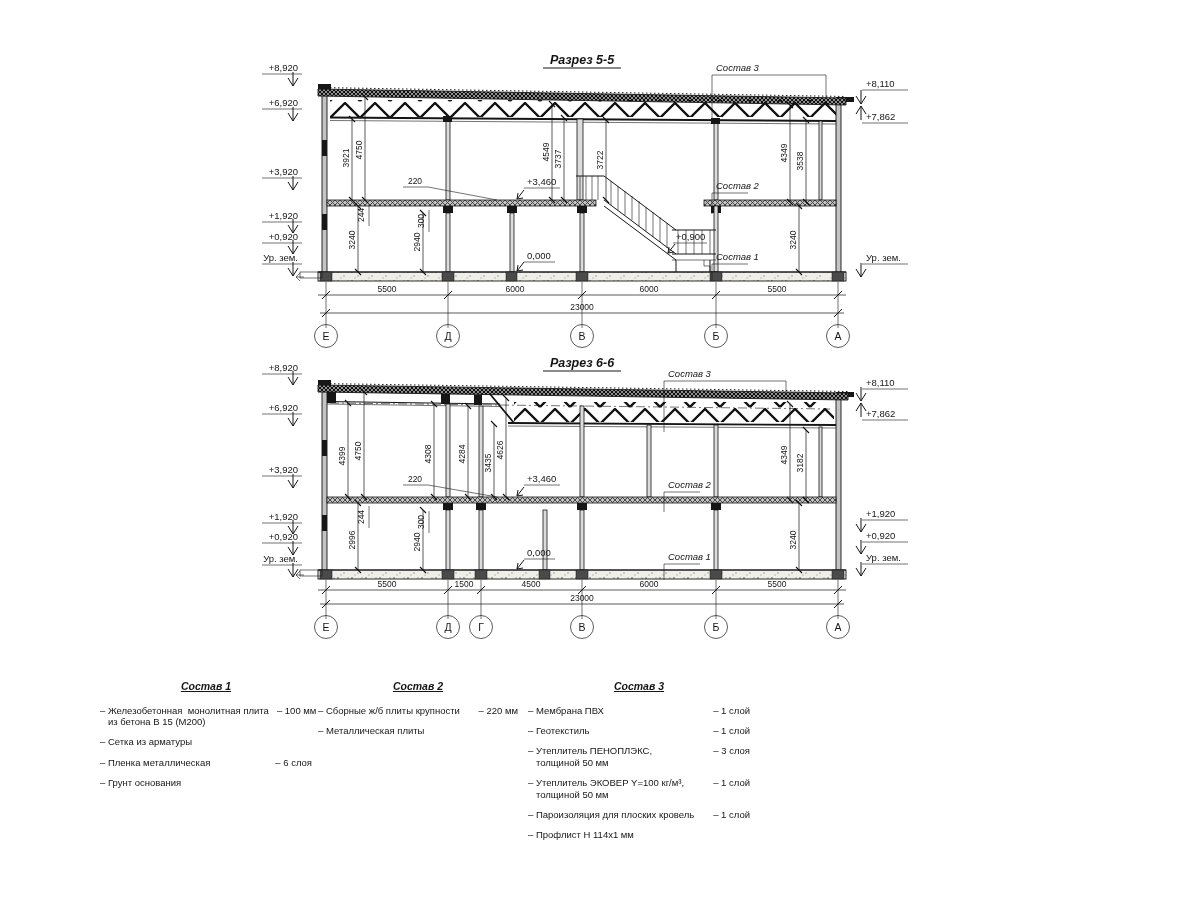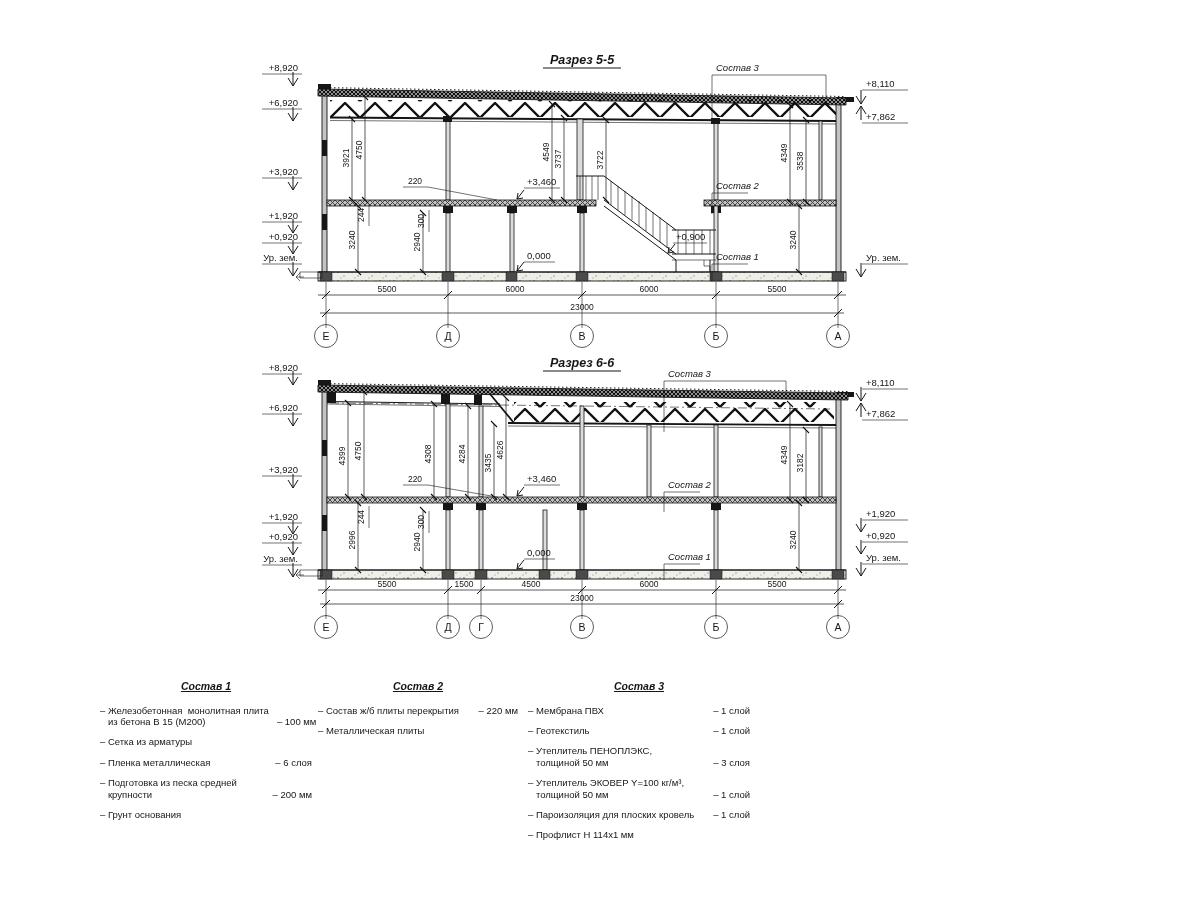--- a/index.html
+++ b/index.html
@@ -17,21 +17,21 @@
   .thin{stroke:#161616;stroke-width:.6;fill:none;}
   .dim{stroke:#161616;stroke-width:.7;fill:none;}
   .col{fill:#dcdcdc;stroke:#161616;stroke-width:.8;}
   .wall{fill:#c4c4c4;stroke:#161616;stroke-width:.9;}
   .blk{fill:#161616;stroke:none;}
   .pad{fill:#4a4a4a;stroke:#161616;stroke-width:.5;}
   
   .legend-col{position:absolute;font-size:9.5px;line-height:1.2;}
   .legend-head{font-style:italic;font-weight:bold;text-align:center;text-decoration:underline;
                font-size:10.5px;margin-bottom:12px;}
-  .legend-item{display:flex;align-items:flex-end;margin-bottom:9px;}
+  .legend-item{display:flex;margin-bottom:9px;}
   .legend-text{white-space:pre;}
   .legend-val{margin-left:auto;white-space:nowrap;padding-left:8px;}
 </style>
 </head>
 <body>
 
 <div class="canvas">
 <svg width="1200" height="900" viewBox="0 0 1200 900">
   <defs>
     <pattern id="phatch" width="5" height="5" patternUnits="userSpaceOnUse">
@@ -448,34 +448,29 @@
   </div>
   <div class="legend-item">
     <span class="legend-text">– Сетка из арматуры</span>
     <span class="legend-val"></span>
   </div>
   <div class="legend-item">
     <span class="legend-text">– Пленка металлическая</span>
     <span class="legend-val">– 6 слоя</span>
   </div>
   <div class="legend-item">
-    <span class="legend-text">– Подготовка из песка средней
-   крупности</span>
-    <span class="legend-val">– 200 мм</span>
-  </div>
-  <div class="legend-item">
     <span class="legend-text">– Грунт основания</span>
     <span class="legend-val"></span>
   </div>
 </div>
 
 <div class="legend-col" style="left:318px;top:680px;width:200px;">
   <div class="legend-head">Состав 2</div>
   <div class="legend-item">
-    <span class="legend-text">– Состав ж/б плиты перекрытия</span>
+    <span class="legend-text">– Сборные ж/б плиты крупности</span>
     <span class="legend-val">– 220 мм</span>
   </div>
   <div class="legend-item">
     <span class="legend-text">– Металлическая плиты</span>
     <span class="legend-val"></span>
   </div>
 </div>
 
 <div class="legend-col" style="left:528px;top:680px;width:222px;">
   <div class="legend-head">Состав 3</div>

